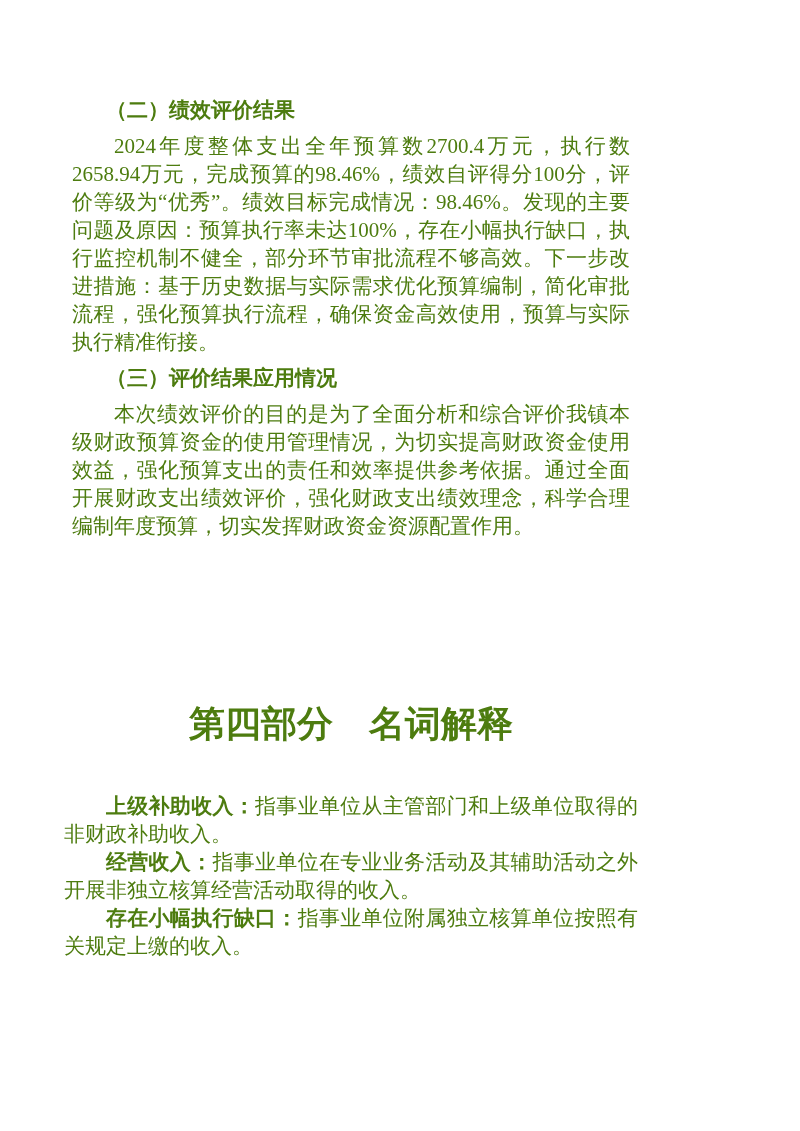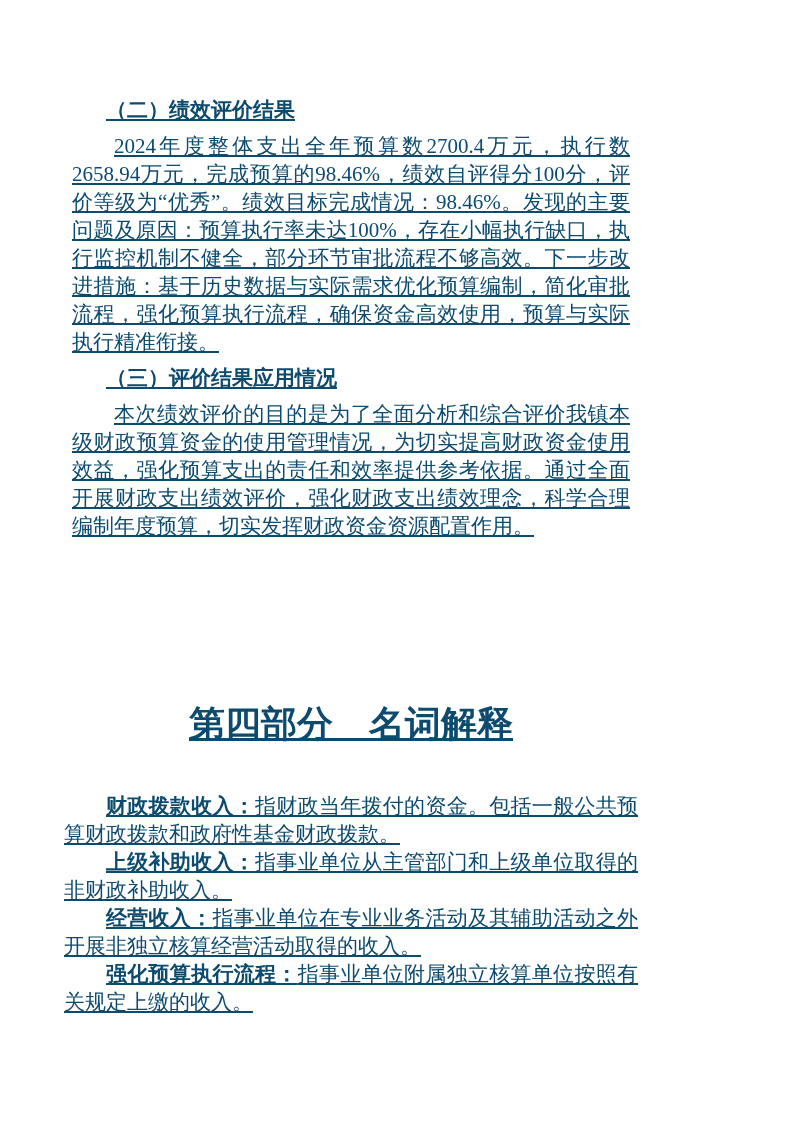--- a/index.html
+++ b/index.html
@@ -5,25 +5,24 @@
   html, body {
     margin: 0;
     padding: 0;
     background: #ffffff;
   }
   .page {
     position: relative;
     width: 700px;
     height: 1131px;
     background: #ffffff;
-    color: #0c4a6e;
+    color: #4d7c0f;
     font-family: "Liberation Serif", "DejaVu Serif", serif;
     overflow: hidden;
     box-sizing: border-box;
-    text-decoration: underline;
   }
   .content {
     padding: 96px 62px 0 64px;
     font-size: 21px;
     line-height: 28px;
     text-align: justify;
   }
   .section-heading {
     font-family: "Liberation Sans", "DejaVu Sans", sans-serif;
     font-weight: bold;
@@ -66,32 +65,29 @@
     <p class="body-paragraph">2024年度整体支出全年预算数2700.4万元，执行数2658.94万元，完成预算的98.46%，绩效自评得分100分，评价等级为“优秀”。绩效目标完成情况：98.46%。发现的主要问题及原因：预算执行率未达100%，存在小幅执行缺口，执行监控机制不健全，部分环节审批流程不够高效。下一步改进措施：基于历史数据与实际需求优化预算编制，简化审批流程，强化预算执行流程，确保资金高效使用，预算与实际执行精准衔接。</p>
 
     <div class="section-heading">（三）评价结果应用情况</div>
 
     <p class="body-paragraph">本次绩效评价的目的是为了全面分析和综合评价我镇本级财政预算资金的使用管理情况，为切实提高财政资金使用效益，强化预算支出的责任和效率提供参考依据。通过全面开展财政支出绩效评价，强化财政支出绩效理念，科学合理编制年度预算，切实发挥财政资金资源配置作用。</p>
 
     <div class="part-title">第四部分　名词解释</div>
 
     <div class="definitions">
 
-      <p class="definition">
-        <span class="term">财政拨款收入：</span><span>指财政当年拨付的资金。包括一般公共预算财政拨款和政府性基金财政拨款。</span>
-      </p>
 
       <p class="definition">
         <span class="term">上级补助收入：</span><span>指事业单位从主管部门和上级单位取得的非财政补助收入。</span>
       </p>
 
 
       <p class="definition">
         <span class="term">经营收入：</span><span>指事业单位在专业业务活动及其辅助活动之外开展非独立核算经营活动取得的收入。</span>
       </p>
 
       <p class="definition">
-        <span class="term">强化预算执行流程：</span><span>指事业单位附属独立核算单位按照有关规定上缴的收入。</span>
+        <span class="term">存在小幅执行缺口：</span><span>指事业单位附属独立核算单位按照有关规定上缴的收入。</span>
       </p>
 
     </div>
   </div>
 </div>
 
 </body></html>

